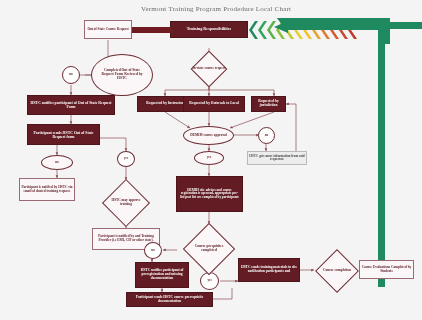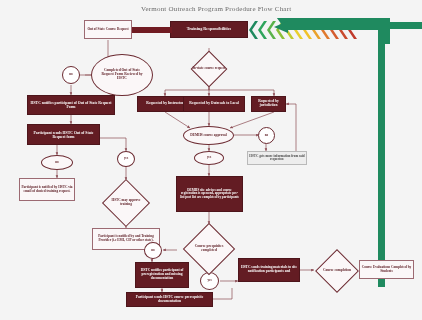--- a/index.html
+++ b/index.html
@@ -127,21 +127,21 @@
       <path d="M209,272 L209,276" marker-end="url(#ah)"></path>
 
       <path d="M220,281 L238,281" marker-end="url(#ah)"></path>
 
       <path d="M300,270 L314,270" marker-end="url(#ah)"></path>
 
       <path d="M360,270 L366,270" marker-end="url(#ah)"></path>
     </g>
   </svg>
 
-  <div class="title" style="left:141px;top:5px;">Vermont Outreach Program Prodedure Flow Chart</div>
+  <div class="title" style="left:141px;top:5px;">Vermont Training Program Prodedure Local Chart</div>
 
   <div class="node proc" style="left:170px;top:21px;width:78px;height:17px;font-size:4.2px;">Training Responsibilities</div>
 
   <svg class="bar" style="left:112px;top:22px;" width="60" height="16" viewBox="0 0 60 16">
     <path d="M60,5 L16,5 L16,0 L2,8 L16,16 L16,11 L60,11 Z" fill="#701b22"></path>
   </svg>
 
   <div class="node outline" style="left:84px;top:20px;width:48px;height:19px;font-size:3.4px;">Out of State Course Request</div>
 
   <svg class="chev" style="left:249px;top:21px;" width="108" height="18" viewBox="0 0 108 18">

